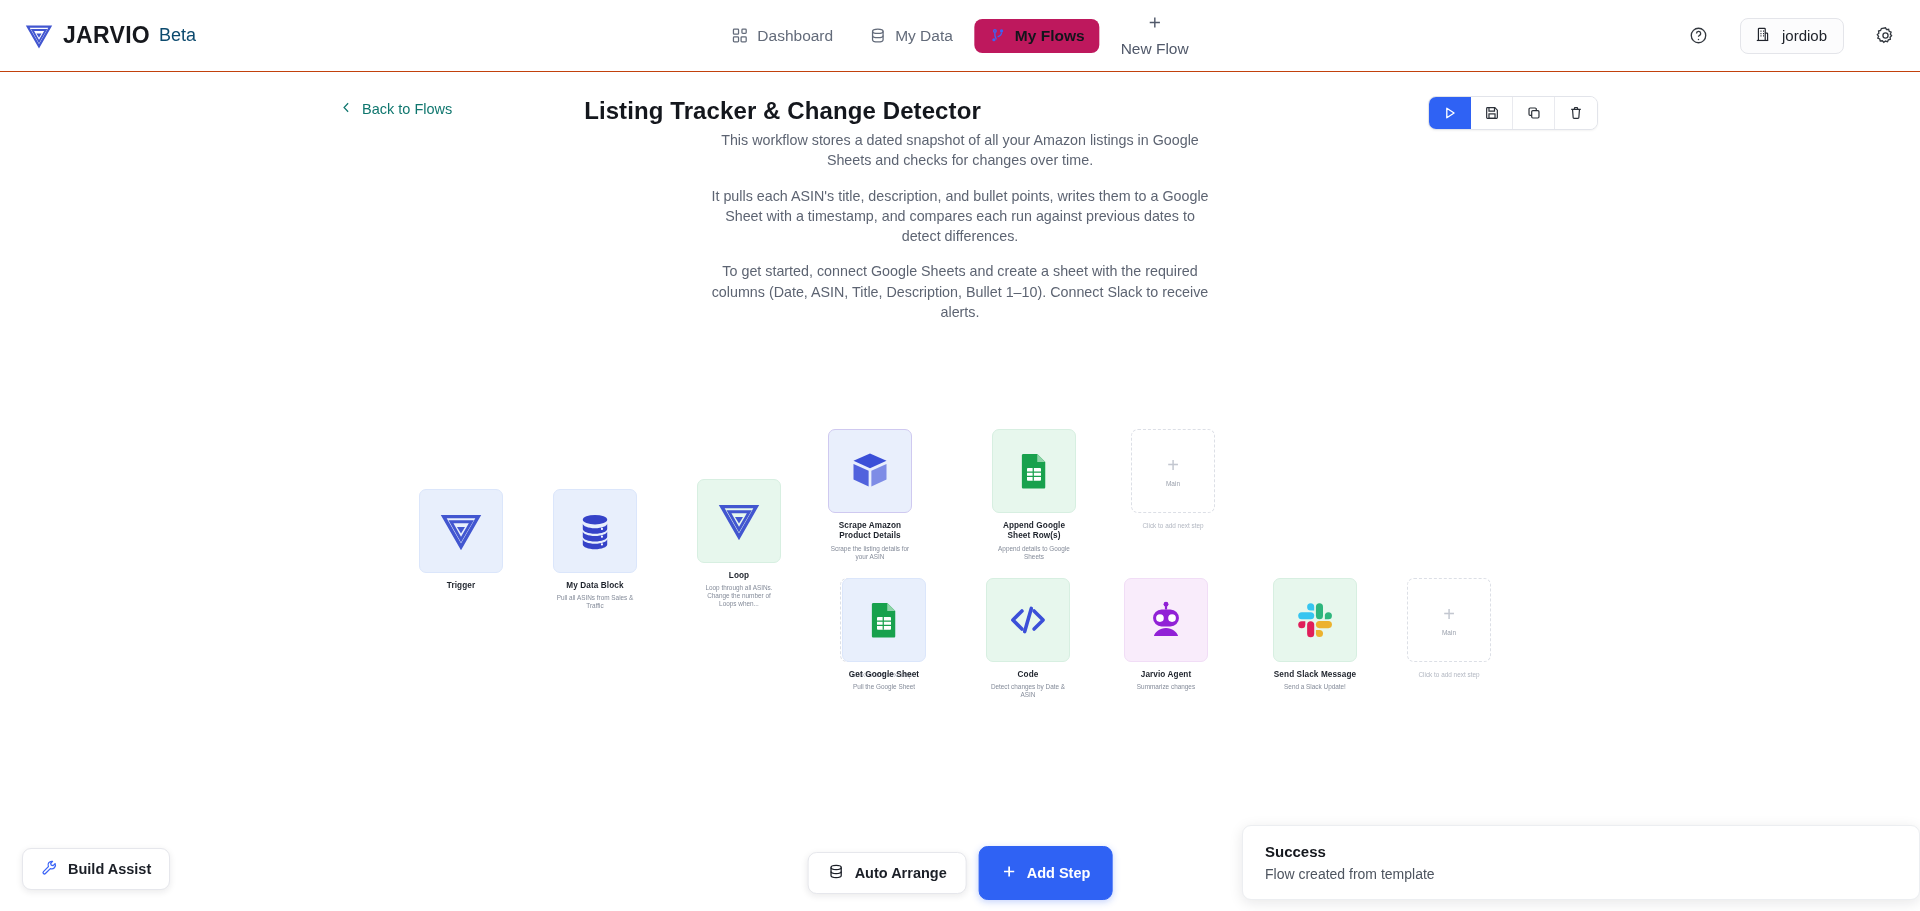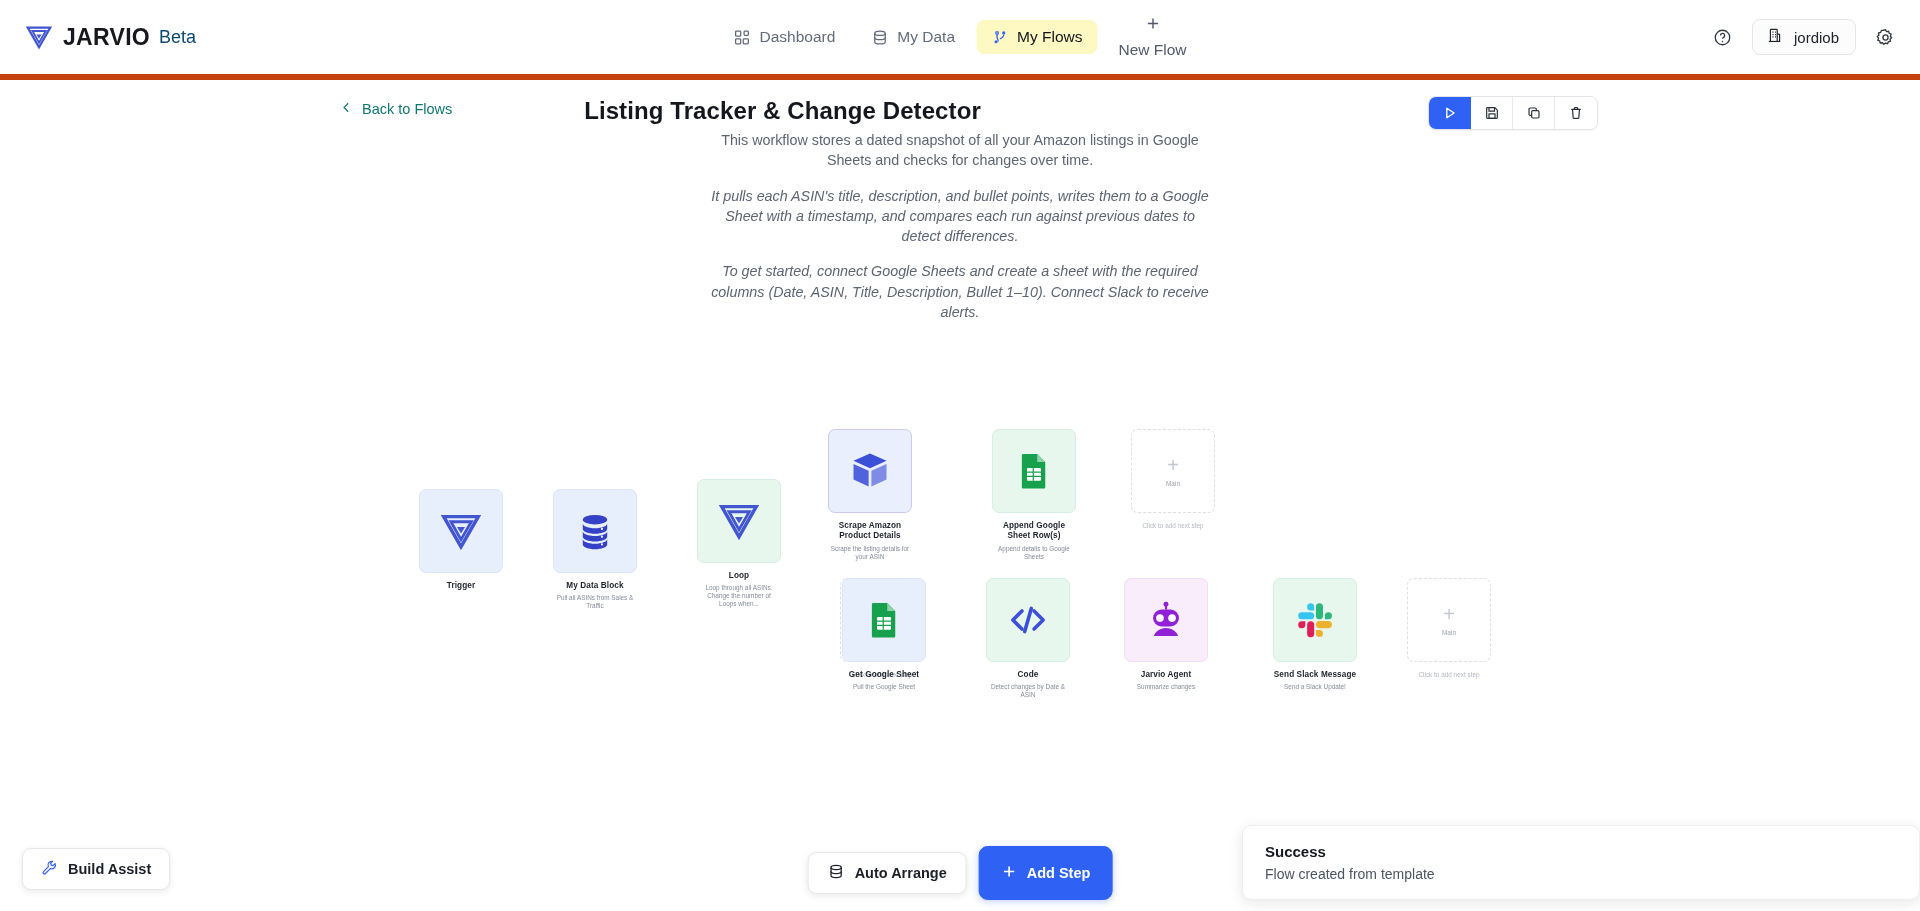--- a/index.html
+++ b/index.html
@@ -7,41 +7,41 @@
     width: 1920px; height: 911px;
     font-family: "Liberation Sans", sans-serif;
     background: #ffffff;
     color: #1f2430;
     overflow: hidden;
   }
   #app { position: relative; width: 1920px; height: 911px; background:#fff; }
 
   
   .topbar {
-    position: absolute; top:0; left:0; width:1920px; height:80px;
-    background:#fff; border-bottom:6px solid #c2410c;
+    position: absolute; top:0; left:0; width:1920px; height:72px;
+    background:#fff; border-bottom:1px solid #c2410c;
     display:flex; align-items:center;
   }
   .brand { position:absolute; left:24px; display:flex; align-items:center; gap:9px; }
   .brand-logo { width:30px; height:30px; display:block; }
   .brand-name { font-size:23px; font-weight:700; letter-spacing:.3px; color:#16181d; }
   .brand-beta { font-size:18px; color:#0c4a6e; }
 
   .mainnav { position:absolute; left:50%; transform:translateX(-50%); display:flex; align-items:center; gap:6px; }
   .navitem {
     display:flex; align-items:center; gap:9px;
     padding:8px 15px; border-radius:8px;
     font-size:15.5px; color:#636b7a; cursor:pointer; white-space:nowrap;
   }
   .navitem svg { display:block; }
-  .navitem.active { color:#12151b; font-weight:400; background:#fef9c3; }
+  .navitem.active { color:#12151b; font-weight:700; background:#be185d; }
   .navitem.active svg { color:#3b64f6; }
   .navitem.plain { color:#51596a;flex-direction:column; }
 
-  .topright { position:absolute; right:20px; display:flex; align-items:center; gap:14px; }
+  .topright { position:absolute; right:20px; display:flex; align-items:center; gap:26px; }
   .icon-btn { width:30px; height:30px; display:flex; align-items:center; justify-content:center; color:#33383f; cursor:pointer; border-radius:6px; }
   .org-chip {
     display:flex; align-items:center; gap:11px;
     border:1px solid #e4e5ea; background:#fcfcfd; border-radius:8px;
     padding:7px 16px 7px 13px; font-size:15px; color:#20242c; cursor:pointer;
   }
 
   
   .back-link {
     position:absolute; left:340px; top:101px;
@@ -49,21 +49,21 @@
     font-size:14.5px; color:#0f766e; cursor:pointer;
   }
   .flow-title {
     position:absolute; top:97px; left:0; width:1565px; text-align:center;
     font-size:24px; font-weight:700; color:#14171d; letter-spacing:.1px;
   }
   .flow-desc {
     position:absolute; top:130px; left:710px; width:500px; text-align:center;
     font-size:14.3px; line-height:20.3px; color:#5d6472;
   }
-  .flow-desc p + p { margin-top:15px;font-style:italic; }
+  .flow-desc p + p { margin-top:15px; }
 
   
   .action-bar {
     position:absolute; top:96px; left:1428px;
     display:flex; align-items:center;
     border:1px solid #e2e4ea; border-radius:8px; overflow:hidden; background:#fff;
     box-shadow:0 1px 2px rgba(17,20,28,.05);
   }
   .action-btn {
     width:42px; height:32px; display:flex; align-items:center; justify-content:center;

